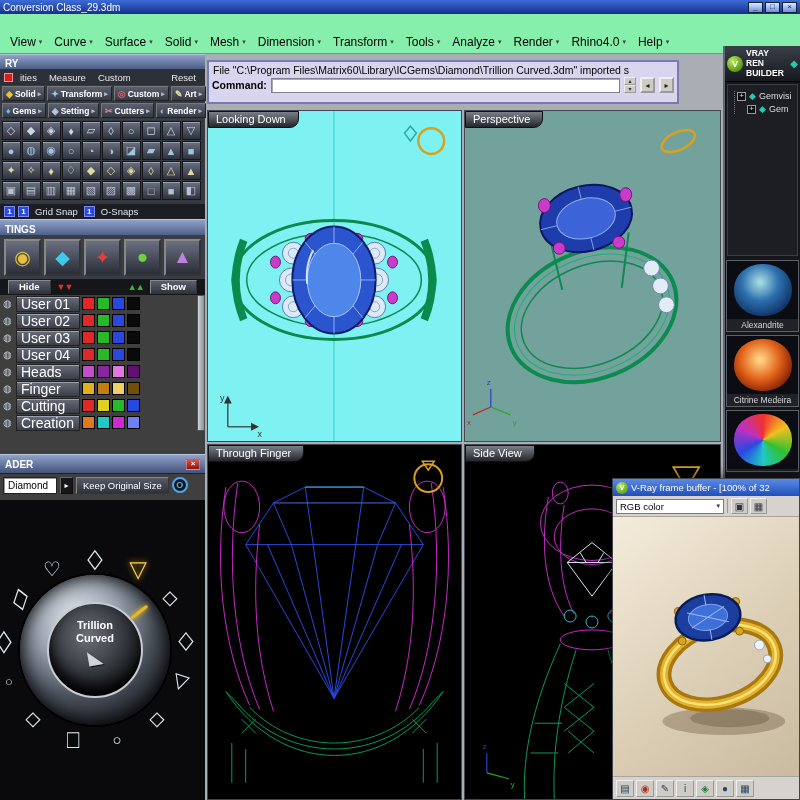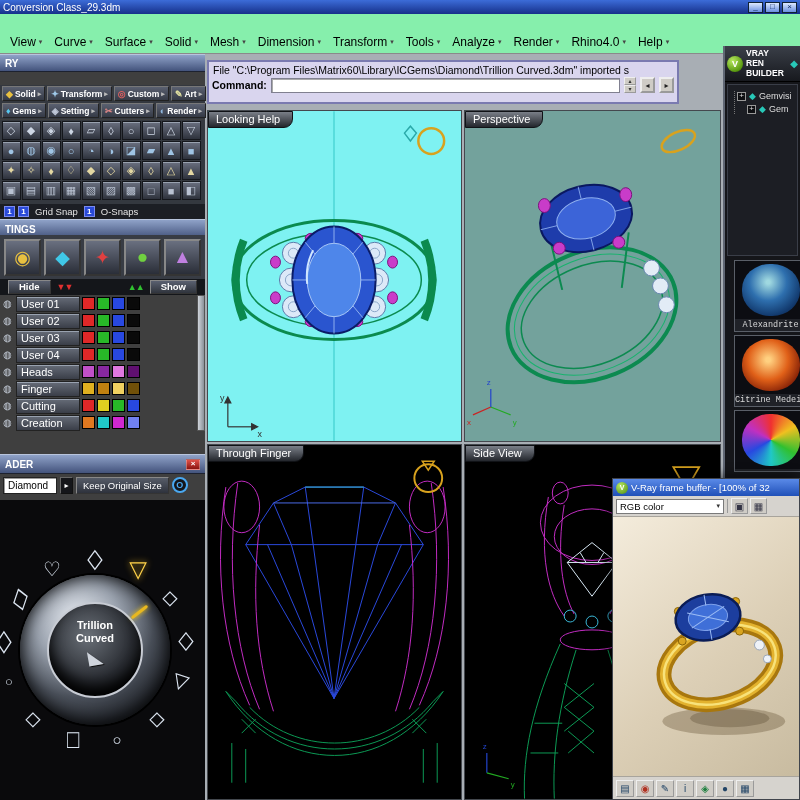--- a/index.html
+++ b/index.html
@@ -62,21 +62,21 @@
   .palette-btn span{font-size:19px;}
   .lp-hideshow{position:absolute;top:225px;left:0;right:0;height:16px;display:flex;align-items:center;gap:6px;
     background:#14161a;padding:0 8px;font-size:9.5px;font-weight:bold;}
   .hs-label{background:linear-gradient(#5a6070,#30343c);padding:0 10px;border:1px outset #888;line-height:12px;}
   .hs-arrows{font-size:9px;letter-spacing:-1px;}
   .hs-red{color:#e03030;}
   .hs-green{color:#30c030;margin-left:auto;}
   .lp-layers{position:absolute;top:241px;left:0;right:8px;height:136px;background:#3f3f3f;}
   .layer-row{display:flex;align-items:center;height:17px;padding-left:3px;}
   .layer-ico{width:13px;color:#c8d0dc;font-size:10px;}
-  .layer-label{flex:none;width:64px;font-size:11px;line-height:14px;color:#fff;padding:0 4px;
+  .layer-label{flex:none;width:64px;font-size:14px;line-height:14px;color:#fff;padding:0 4px;
     background:linear-gradient(#666c78,#3a3e48);border:1px solid #222;box-shadow:inset 0 1px 0 #99a2b0;}
   .sw{width:13px;height:13px;border:1px solid #000;margin-left:2px;}
   .lp-scroll{position:absolute;right:0;top:241px;width:8px;height:136px;
     background:linear-gradient(90deg,#cfd4da,#8a9098);border:1px solid #555;}
   .lp-loader{position:absolute;top:420px;left:0;right:0;height:22px;display:flex;gap:3px;align-items:center;
     padding:0 3px;background:#3f3f3f;}
   .gem-dd{width:54px;background:#fff;color:#000;border:1px solid #222;box-shadow:inset 1px 1px 0 #999;
     font-size:10px;line-height:15px;padding:0 4px;}
   .dd-btn{width:13px;line-height:15px;background:#15161a;color:#fff;text-align:center;
     border:1px outset #666;font-size:8px;}
@@ -148,21 +148,21 @@
   .vr-gem{margin-left:auto;color:#28c8b8;font-size:10px;}
   .vr-tree{height:172px;margin:2px;background:#1c1e24;border:1px solid #3a3e48;
     padding:3px 2px;font-size:9px;color:#ddd;overflow:hidden;}
   .tree-items{border-left:1px dotted #777;margin-left:4px;padding-left:2px;}
   .tree-item{display:flex;align-items:center;gap:3px;margin:3px 0;}
   .tree-item:nth-child(2){margin-left:10px;}
   .tree-exp{width:9px;height:9px;border:1px solid #999;display:flex;align-items:center;justify-content:center;
     font-size:8px;line-height:1;background:#0e0f12;}
   .tree-gem{color:#28c8b8;font-size:9px;}
   .tree-label{white-space:nowrap;overflow:hidden;}
-  .vr-swatches{padding:2px 9px;font-family:Liberation Mono, monospace;}
+  .vr-swatches{padding:2px 1px;}
   .swatch{width:73px;margin:0 auto 3px auto;border:1px solid #5a5f68;background:#101014;}
   .gem-img{height:58px;display:flex;align-items:center;justify-content:center;background:#0c0d12;}
   .gem-core{width:58px;height:52px;border-radius:48%;}
   .swatch:nth-child(1) .gem-core{background:radial-gradient(circle at 45% 35%,#9fd8e0 4%,#2e6fae 40%,#123a6e 72%,#0a1830);}
   .swatch:nth-child(2) .gem-core{background:radial-gradient(circle at 45% 40%,#ffd080 5%,#e06018 45%,#7a1a05 80%,#2a0800);}
   .swatch:nth-child(3) .gem-core{background:conic-gradient(#f03030,#f0c020,#30c030,#20c8c8,#2848e0,#c030c0,#f03030);}
   .swatch-label{font-size:8.5px;color:#d8d8d8;text-align:center;background:#202228;padding:1px 0;
     white-space:nowrap;overflow:hidden;}
 
   
@@ -252,20 +252,27 @@
         <div class="menu-item">
         <span>Help</span>
         <span class="caret">▾</span>
       </div>
       </div>
   </div>
 
   <div class="left-panel">
     <div class="lp-header lp-h1">
       <span>RY</span>
+    </div>
+    <div class="lp-tabs">
+      <span class="red-dot"></span>
+      <span class="lp-tab">ities</span>
+      <span class="lp-tab">Measure</span>
+      <span class="lp-tab">Custom</span>
+      <span class="lp-tab lp-tab-reset">Reset</span>
     </div>
 
     <div class="lp-shelf" style="top:31px">
 
     <span class="shelf-item">
         <span class="s-ico" style="color: rgb(232, 192, 64);">◆</span>
         <span>Solid</span>
         <span class="caret">▸</span>
       </span>
         <span class="shelf-item">
@@ -567,21 +574,21 @@
           <line x1="20" y1="318" x2="20" y2="292"></line>
             <path d="M20,288 l-3,6 h6 z"></path>
           <line x1="20" y1="318" x2="46" y2="318"></line>
             <path d="M50,318 l-6,-3 v6 z"></path>
           <text x="12" y="292" font-size="9" stroke="none">y</text>
           <text x="50" y="328" font-size="9" stroke="none">x</text>
         </g>
         <circle cx="225" cy="30" r="13" fill="none" stroke="#d8a21e" stroke-width="2.5"></circle>
         <path d="M198,22 l6,-7 6,7 -6,8 z" fill="none" stroke="#2aa8a8" stroke-width="1.5"></path>
       </svg>
-      <span class="vp-tab">Looking Help</span>
+      <span class="vp-tab">Looking Down</span>
     </div>
 
     <div class="vp vp-tr">
       <svg viewBox="0 0 257 332">
         <g fill="none" stroke="#0c8a50" transform="rotate(-22 128 205)">
           <ellipse cx="128" cy="205" rx="88" ry="64" stroke-width="4"></ellipse>
           <ellipse cx="128" cy="205" rx="74" ry="50" stroke-width="1.5"></ellipse>
           <ellipse cx="128" cy="205" rx="81" ry="57" stroke-width="1" stroke="#17b36d"></ellipse>
         </g>
         <g fill="#e2ecf6" stroke="#6a88b0">

